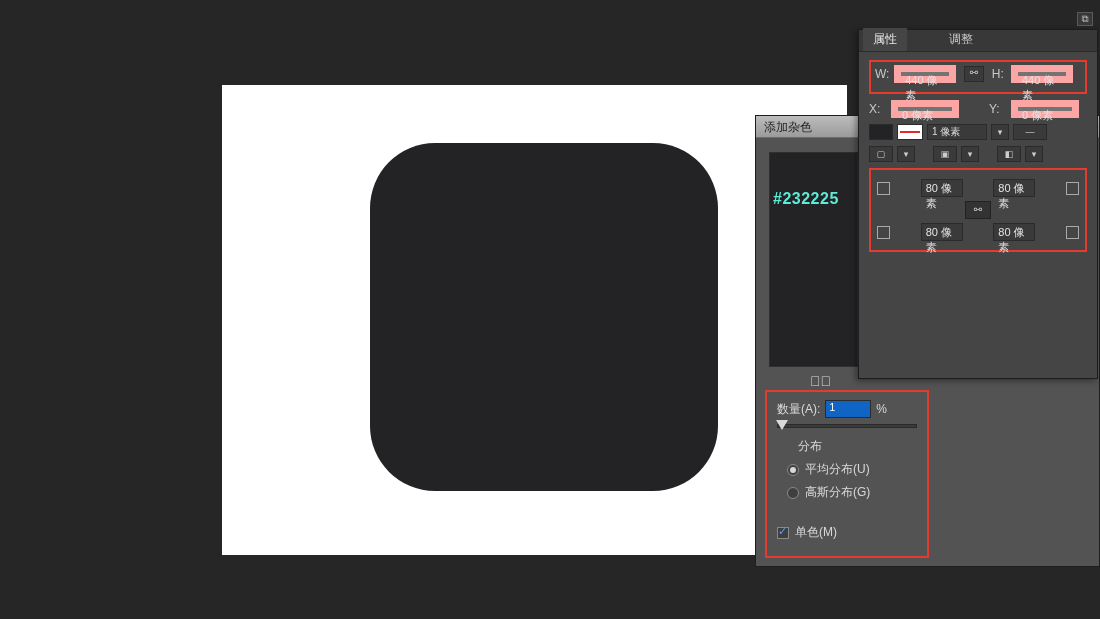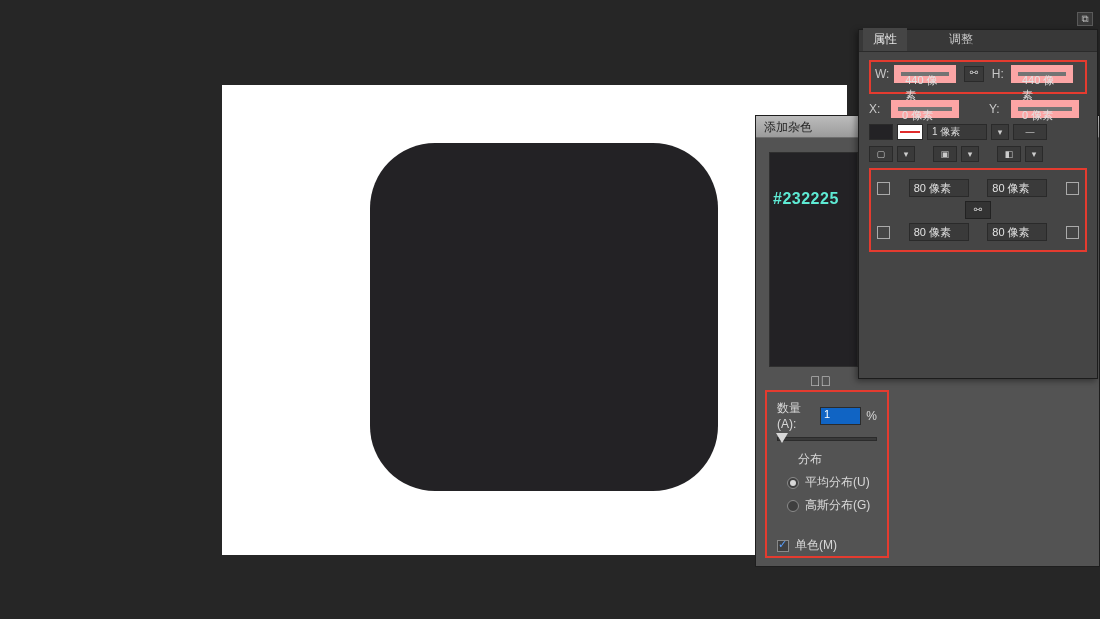--- a/index.html
+++ b/index.html
@@ -53,21 +53,21 @@
   }
   .zoom-icon {
     position: absolute;
     left: 54px; top: 257px;
     color: #d8d8d8;
     font-size: 14px;
   }
   .noise-lower {
     position: absolute;
     left: 9px; top: 274px;
-    width: 124px; height: 168px;
+    width: 164px; height: 168px;
     border: 2px solid #e43b2f;
   }
   .noise-lower-inner { padding: 8px 10px; color: #d8d8d8; font-size: 12px; }
   .row { display: flex; align-items: center; margin-bottom: 6px; }
   .num-input {
     width: 46px; height: 18px;
     background: #3f3f3f;
     border: 1px solid #2b2b2b;
     color: #cfe6ff;
     font-size: 11px;
@@ -146,21 +146,21 @@
   .swatch { width:24px; height:16px; background:#232225; border:1px solid #2a2a2a; }
   .sw2 { width:26px; height:16px; background:#fff; border:1px solid #2a2a2a; position:relative; }
   .sw2::after{content:"";position:absolute;left:2px;top:6px;width:20px;height:2px;background:#e02b2b;}
   .mini { width:60px; height:16px; background:#3a3a3a; border:1px solid #2a2a2a; font-size:10px; padding:0 4px; color:#ddd; }
   .dd { width:18px; height:16px; background:#3a3a3a; border:1px solid #2a2a2a; color:#ccc; font-size:9px; text-align:center; line-height:14px; }
 
   .corners-label { text-align:center; font-size:11px; margin:8px 0 4px; color:#d8d8d8; }
   .corners-box { border:2px solid #e43b2f; padding:6px 6px; }
   .corner-row { display:flex; align-items:center; justify-content:space-between; margin:3px 0; }
   .corner-chk { width:13px; height:13px; border:1px solid #aaa; }
-  .corner-val { width:60px; height:18px; background:#3a3a3a; border:1px solid #2a2a2a; color:#e2e2e2; font-size:11px; padding:1px 4px; }
+  .corner-val { width:42px; height:18px; background:#3a3a3a; border:1px solid #2a2a2a; color:#e2e2e2; font-size:11px; padding:1px 4px; }
   .corner-link { width:26px; height:18px; background:#333; border:1px solid #222; color:#cfcfcf; font-size:10px; text-align:center; line-height:16px; margin:4px auto; }
 
 </style>
 </head>
 <body>
 
 <div class="canvas">
   <div class="shape"></div>
 </div>
 

